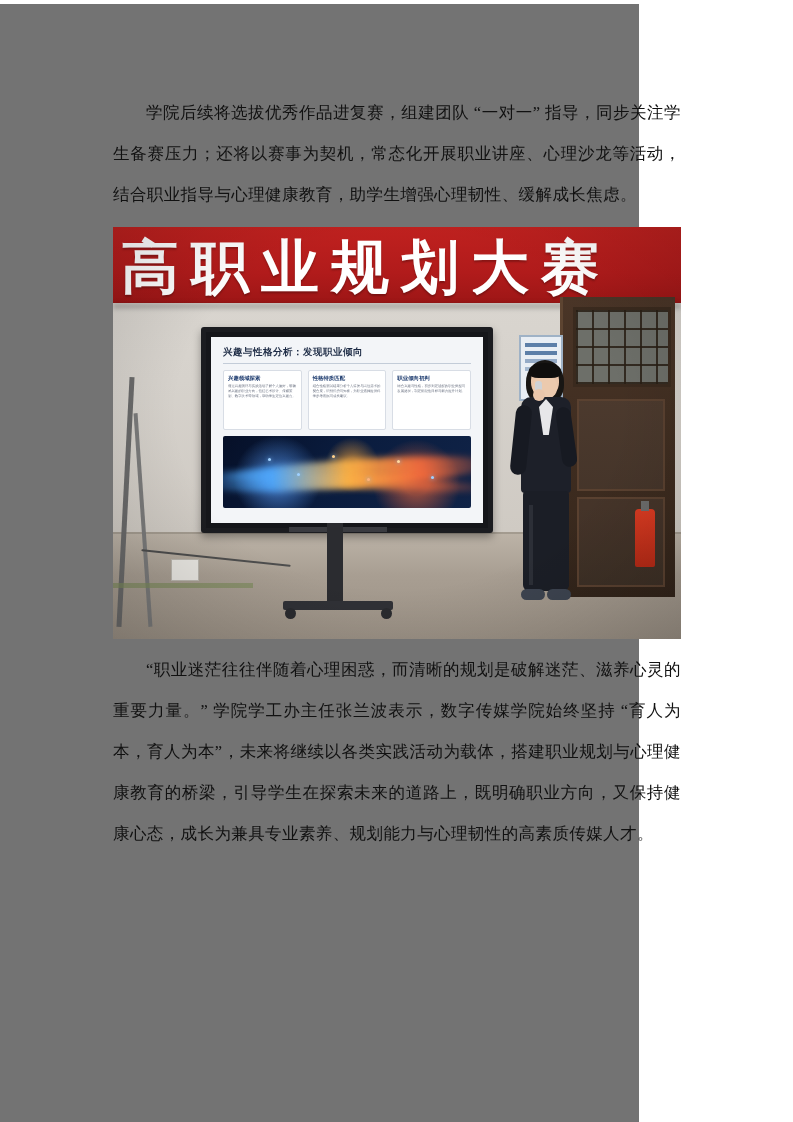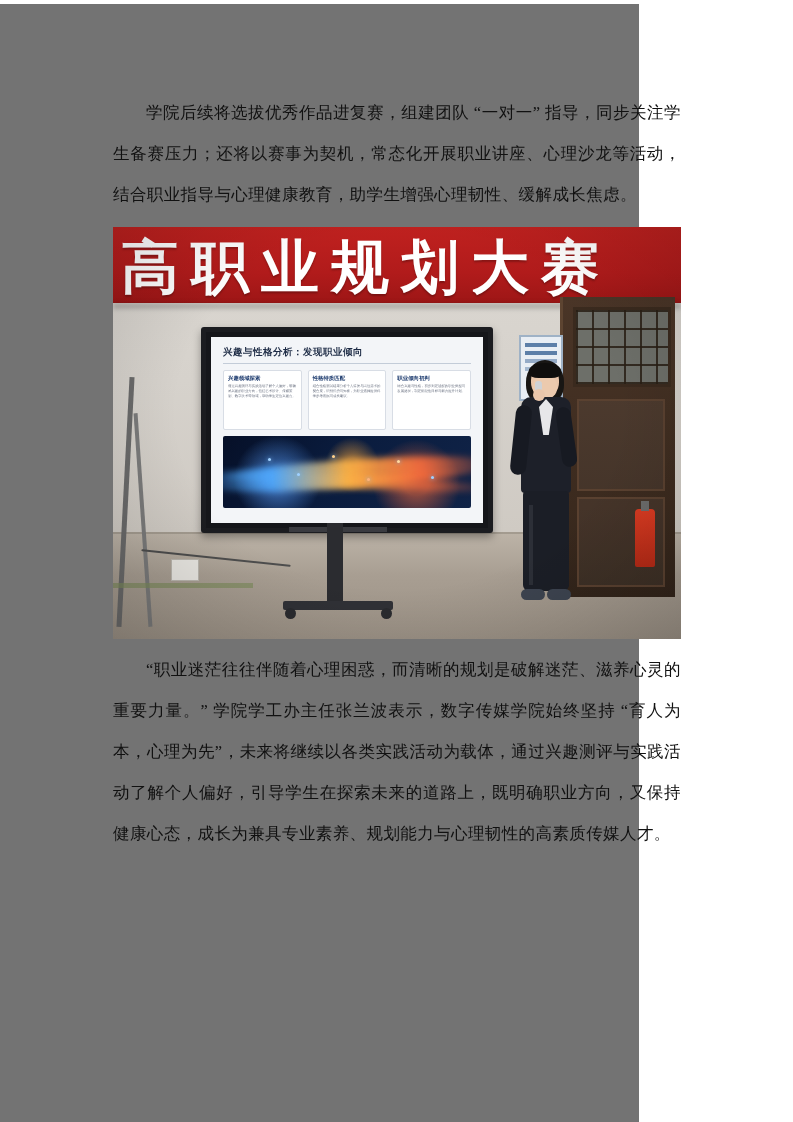--- a/index.html
+++ b/index.html
@@ -520,16 +520,16 @@
           <div class="p-legs"></div>
           <div class="p-leggap"></div>
           <div class="p-shoe" style="left:14px;"></div>
           <div class="p-shoe" style="left:40px;"></div>
         </div>
 
         <div class="vignette"></div>
       </div>
     </div>
 
-    <p class="para">“职业迷茫往往伴随着心理困惑，而清晰的规划是破解迷茫、滋养心灵的重要力量。” 学院学工办主任张兰波表示，数字传媒学院始终坚持 “育人为本，心理为先”，未来将继续以各类实践活动为载体，通过兴趣测评与实践活动了解个人偏好，引导学生在探索未来的道路上，既明确职业方向，又保持健康心态，成长为兼具专业素养、规划能力与心理韧性的高素质传媒人才。</p>
+    <p class="para">“职业迷茫往往伴随着心理困惑，而清晰的规划是破解迷茫、滋养心灵的重要力量。” 学院学工办主任张兰波表示，数字传媒学院始终坚持 “育人为本，育人为本”，未来将继续以各类实践活动为载体，搭建职业规划与心理健康教育的桥梁，引导学生在探索未来的道路上，既明确职业方向，又保持健康心态，成长为兼具专业素养、规划能力与心理韧性的高素质传媒人才。</p>
 
   </div>
 </div>
 
 </body></html>

